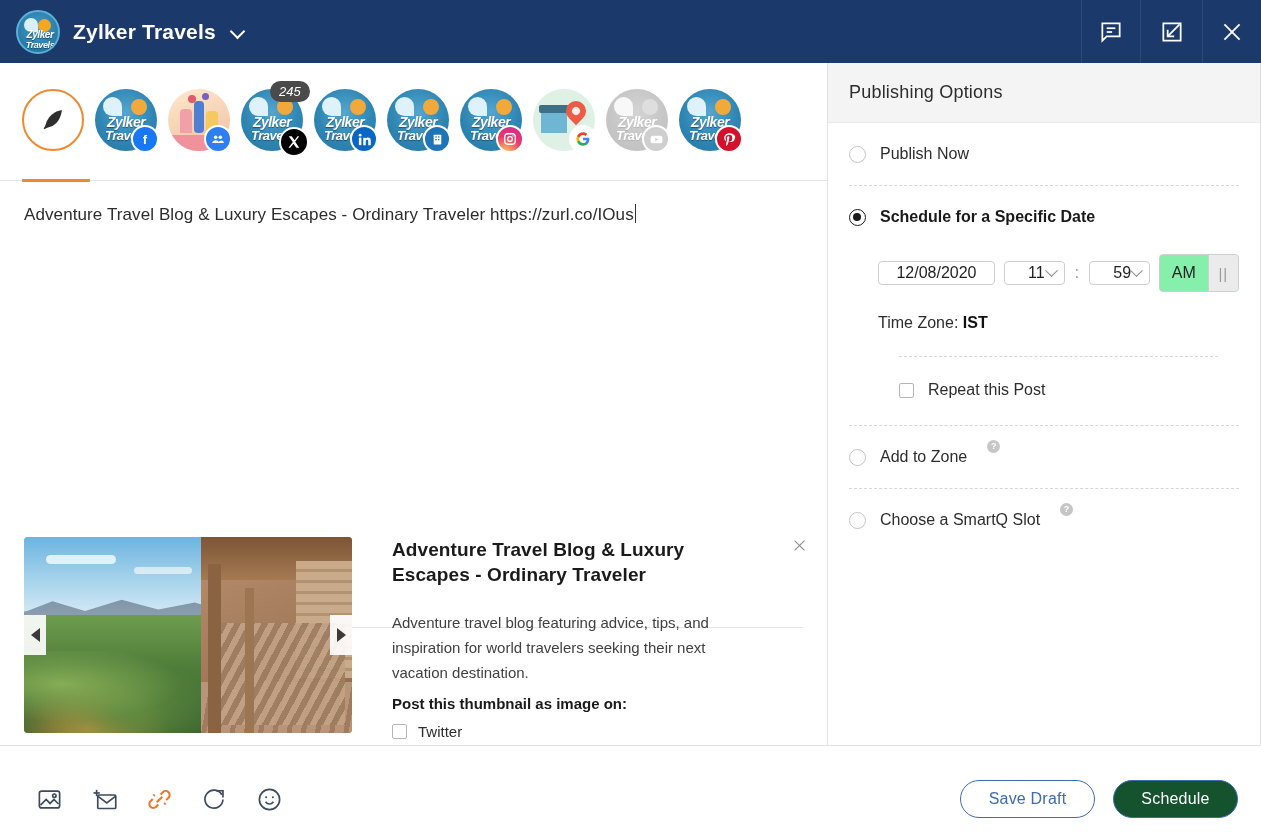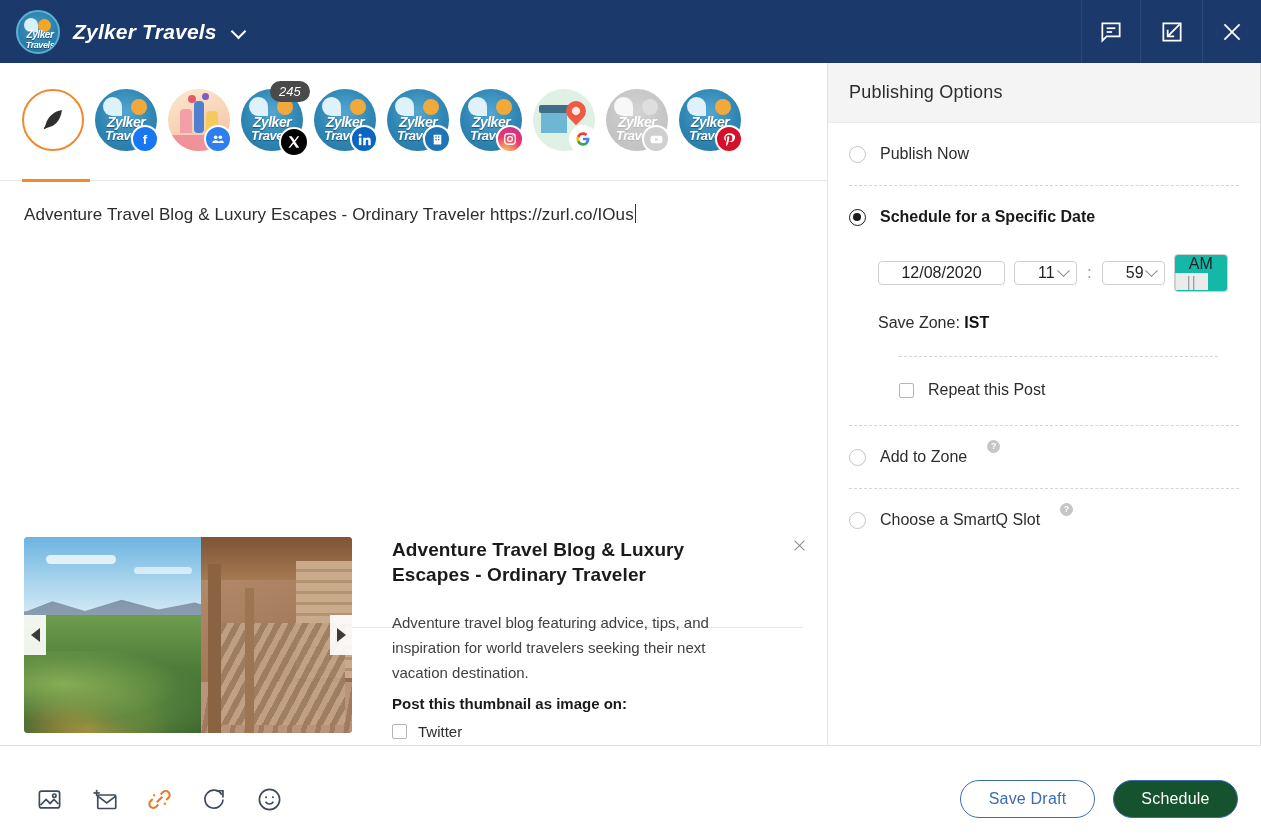--- a/index.html
+++ b/index.html
@@ -36,21 +36,21 @@
     position: absolute; left: 4px; width: 36px; text-align: center;
     color: #fff; font-weight: bold; font-style: italic;
     font-size: 10px; line-height: 10px; letter-spacing: -0.4px;
     text-shadow: 0 1px 1px rgba(0,0,0,.45);
   }
   .brand-logo .lg-t1 { top: 18px; }
   .brand-logo .lg-t2 { top: 28px; font-size: 9px; }
 
   .brand-title {
     color: #ffffff; font-size: 21px; font-weight: bold;
-    margin-left: 13px; letter-spacing: .2px; font-style: italic;
+    margin-left: 13px; letter-spacing: .2px;
   }
   .brand-caret {
     margin-left: 14px; width: 16px; height: 16px; position: relative; cursor: pointer;
   }
   .brand-caret::before {
     content: ""; position: absolute; left: 2px; top: 2px;
     width: 9px; height: 9px;
     border-right: 2.2px solid #fff; border-bottom: 2.2px solid #fff;
     transform: rotate(45deg);
   }
@@ -292,21 +292,21 @@
   }
   .date-field { width: 127px; justify-content: center; cursor: text; }
   .sel-field { width: 63px; padding: 0 8px 0 23px; justify-content: space-between; cursor: pointer; }
   .chev {
     width: 9px; height: 9px; border-right: 1.5px solid #8d8d8d; border-bottom: 1.5px solid #8d8d8d;
     transform: rotate(45deg) translate(-2px,-2px); flex: none;
   }
   .colon { font-size: 17px; color: #9a9a9a; margin: 0 1px; }
   .ampm-group {
     display: flex; align-items: stretch; height: 38px;
-    border: 1px solid #cfcfcf; border-radius: 4px; overflow: hidden; background:#14b8a6;flex-direction:column;
+    border: 1px solid #cfcfcf; border-radius: 4px; overflow: hidden; background:#86efac;
   }
   .ampm-val { width: 52px; display: flex; align-items: center; justify-content: center; font-size: 16px; color:#1f1f1f; }
   .ampm-toggle {
     width: 33px; background: #ebebeb; border-left: 1px solid #cfcfcf;
     display: flex; align-items: center; justify-content: center; cursor: pointer;
     color: #9a9a9a; font-size: 15px; letter-spacing: 1px;
   }
   .tz-line { margin: 22px 0 0 29px; font-size: 16px; color: #2d2d2d; }
   .tz-line b { font-weight: bold; color: #111; }
   .sched-sep { border-top: 1px dashed #d6d6d6; margin: 24px 21px 0 50px; }
@@ -586,21 +586,21 @@
           <span>59</span>
           <i class="chev"></i>
         </div>
         <div class="ampm-group">
           <div class="ampm-val">AM</div>
           <div class="ampm-toggle">||</div>
         </div>
       </div>
 
       <div class="tz-line">
-        <span>Save Zone:</span>
+        <span>Time Zone:</span>
         <b>IST</b>
       </div>
 
       <div class="sched-sep"></div>
 
       <div class="repeat-row">
         <div class="cbox"></div>
         <span>Repeat this Post</span>
       </div>
       <div class="spacer-24"></div>

